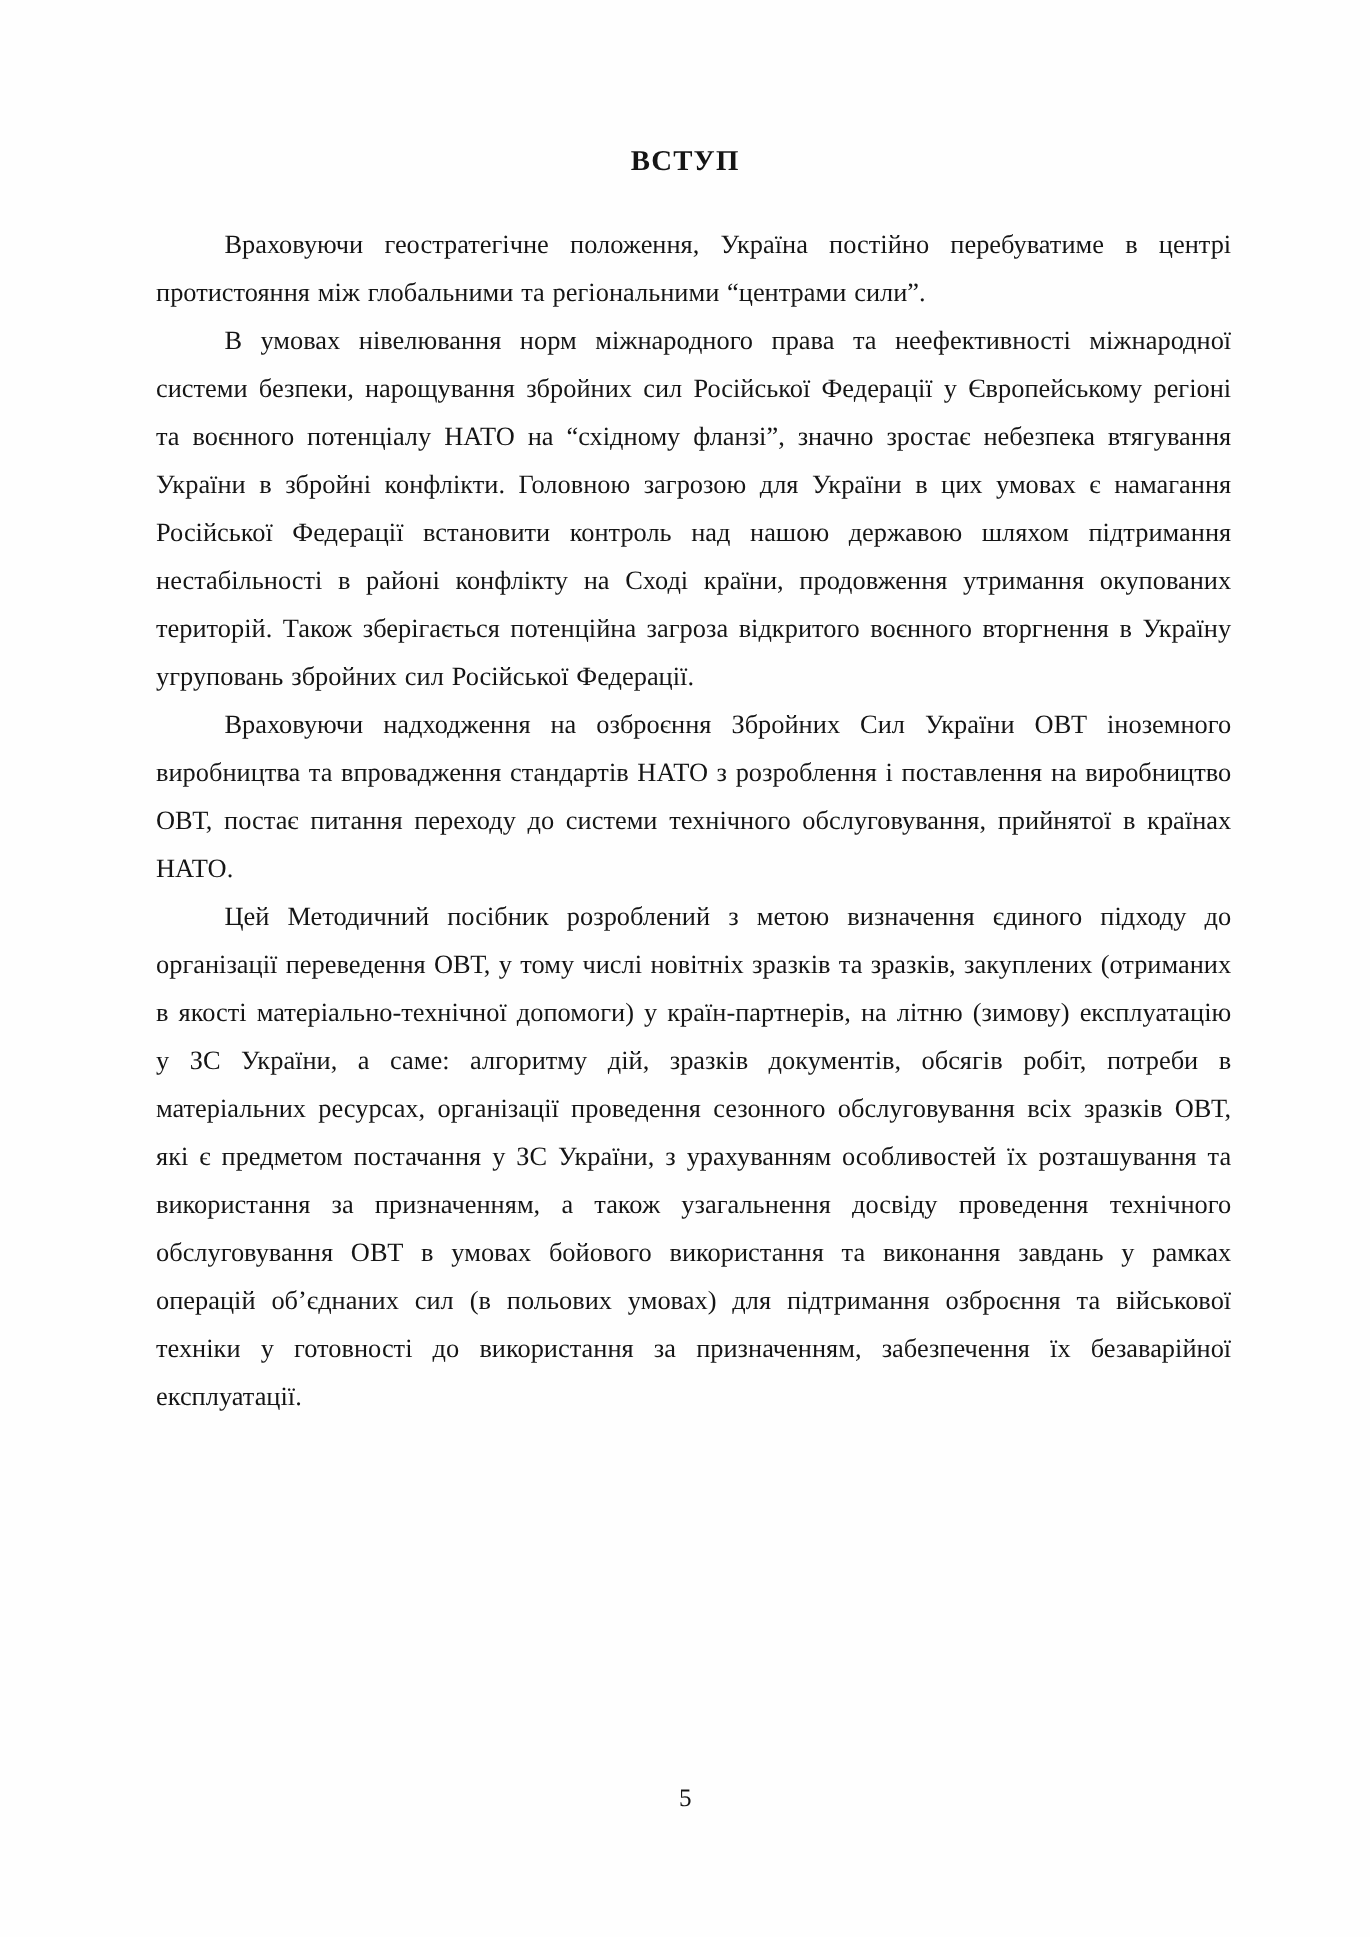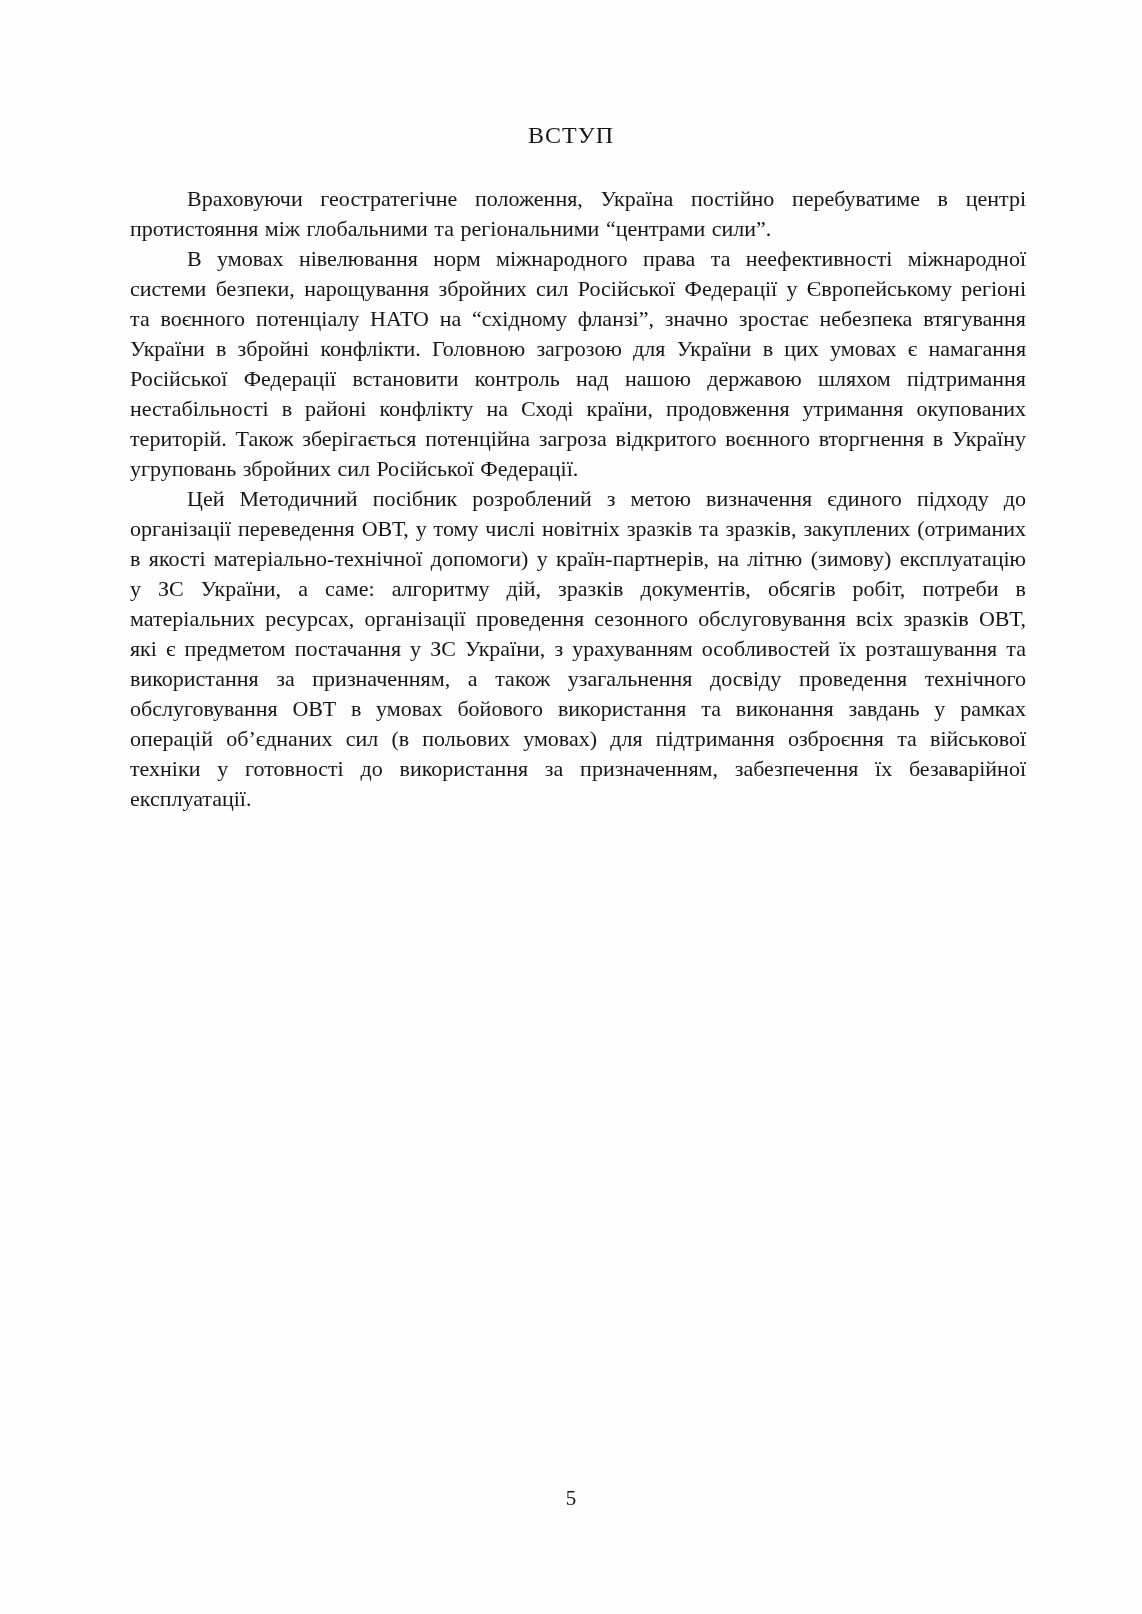--- a/index.html
+++ b/index.html
@@ -16,28 +16,28 @@
     font-family: "Liberation Serif", serif;
     overflow: hidden;
     box-sizing: border-box;
   }
   .title {
     margin: 0;
     padding-top: 120px;
     text-align: center;
     font-size: 24px;
     line-height: 30px;
-    font-weight: normal;
+    font-weight: bold;
     letter-spacing: 1px;
   }
   .body-text {
     margin: 34px 116px 0 130px;
     text-align: justify;
     font-size: 22px;
-    line-height: 30px;
+    line-height: 40px;
   }
   .para {
     margin: 0;
     text-indent: 57px;
     word-spacing: 1px;
   }
   .page-number {
     position: absolute;
     bottom: 104px;
     left: 0;
@@ -49,17 +49,18 @@
 </style>
 </head>
 <body>
 
 <div class="page">
   <h1 class="title">ВСТУП</h1>
 
   <div class="body-text">
       <p class="para">Враховуючи геостратегічне положення, Україна постійно перебуватиме в центрі протистояння між глобальними та регіональними “центрами сили”.</p>
       <p class="para">В умовах нівелювання норм міжнародного права та неефективності міжнародної системи безпеки, нарощування збройних сил Російської Федерації у Європейському регіоні та воєнного потенціалу НАТО на “східному фланзі”, значно зростає небезпека втягування України в збройні конфлікти. Головною загрозою для України в цих умовах є намагання Російської Федерації встановити контроль над нашою державою шляхом підтримання нестабільності в районі конфлікту на Сході країни, продовження утримання окупованих територій. Також зберігається потенційна загроза відкритого воєнного вторгнення в Україну угруповань збройних сил Російської Федерації.</p>
+      <p class="para">Враховуючи надходження на озброєння Збройних Сил України ОВТ іноземного виробництва та впровадження стандартів НАТО з розроблення і поставлення на виробництво ОВТ, постає питання переходу до системи технічного обслуговування, прийнятої в країнах НАТО.</p>
       <p class="para">Цей Методичний посібник розроблений з метою визначення єдиного підходу до організації переведення ОВТ, у тому числі новітніх зразків та зразків, закуплених (отриманих в якості матеріально-технічної допомоги) у країн-партнерів, на літню (зимову) експлуатацію у ЗС України, а саме: алгоритму дій, зразків документів, обсягів робіт, потреби в матеріальних ресурсах, організації проведення сезонного обслуговування всіх зразків ОВТ, які є предметом постачання у ЗС України, з урахуванням особливостей їх розташування та використання за призначенням, а також узагальнення досвіду проведення технічного обслуговування ОВТ в умовах бойового використання та виконання завдань у рамках операцій об’єднаних сил (в польових умовах) для підтримання озброєння та військової техніки у готовності до використання за призначенням, забезпечення їх безаварійної експлуатації.</p>
     </div>
 
   <div class="page-number">5</div>
 </div>
 
 </body></html>

